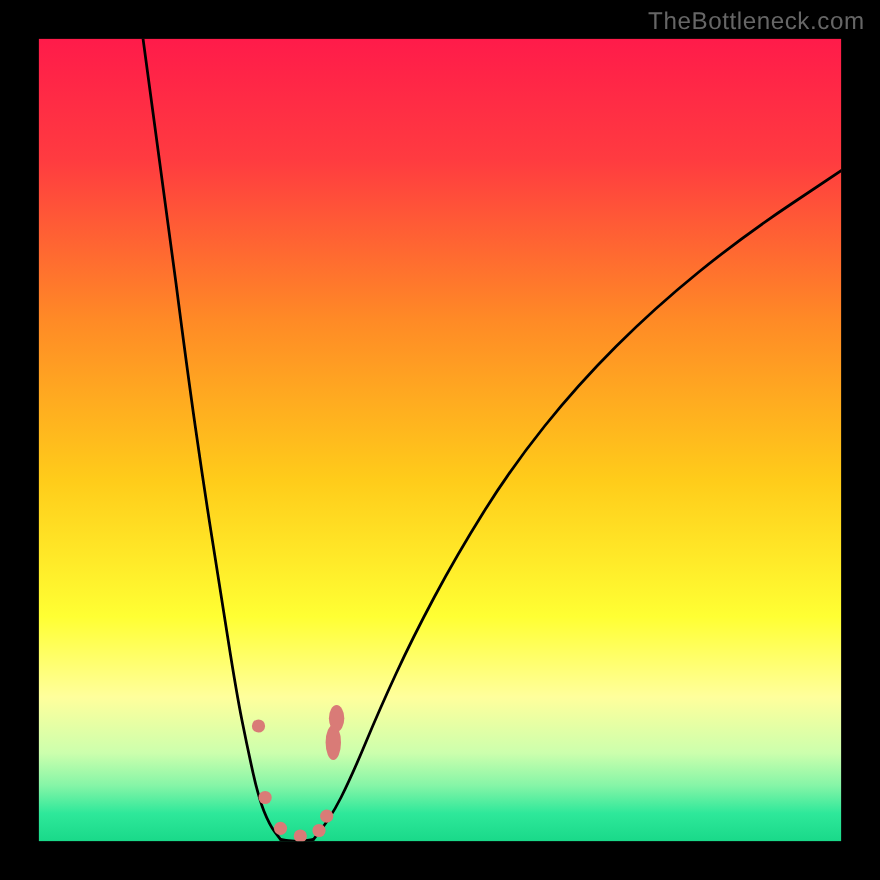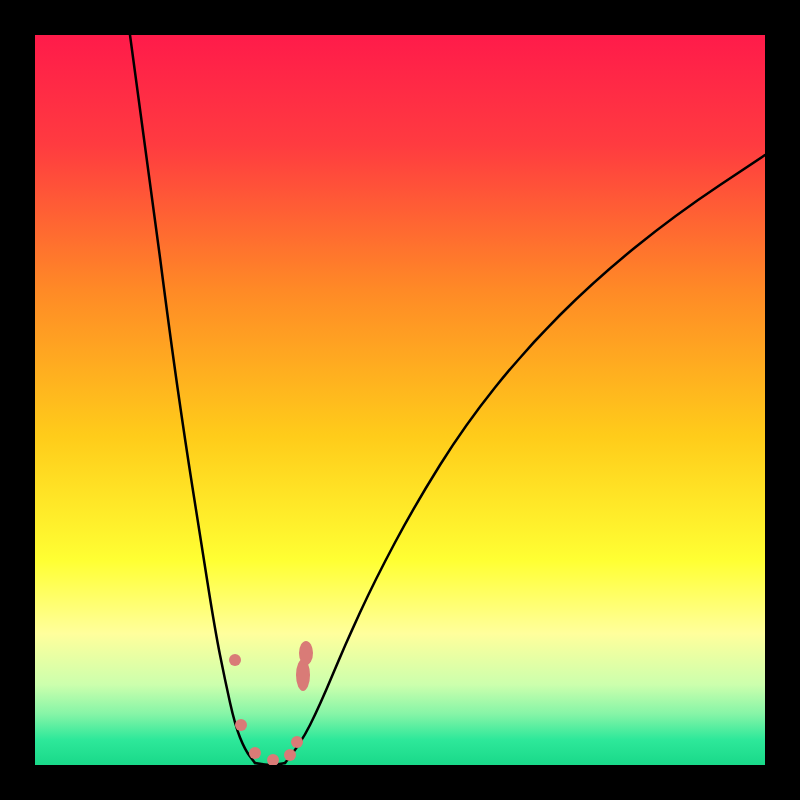--- a/index.html
+++ b/index.html
@@ -72,13 +72,14 @@
           <ellipse cx="206" cy="690" rx="6" ry="6" fill="#d97b77"></ellipse>
           <ellipse cx="220" cy="718" rx="6" ry="6" fill="#d97b77"></ellipse>
           <ellipse cx="238" cy="725" rx="6" ry="6" fill="#d97b77"></ellipse>
           <ellipse cx="255" cy="720" rx="6" ry="6" fill="#d97b77"></ellipse>
           <ellipse cx="262" cy="707" rx="6" ry="6" fill="#d97b77"></ellipse>
           <ellipse cx="268" cy="640" rx="7" ry="16" fill="#d97b77"></ellipse>
           <ellipse cx="271" cy="618" rx="7" ry="12" fill="#d97b77"></ellipse>
         </g>
     </svg>
   </div>
+  <div class="watermark">TheBottleneck.com</div>
 </div>
 
 </body></html>

